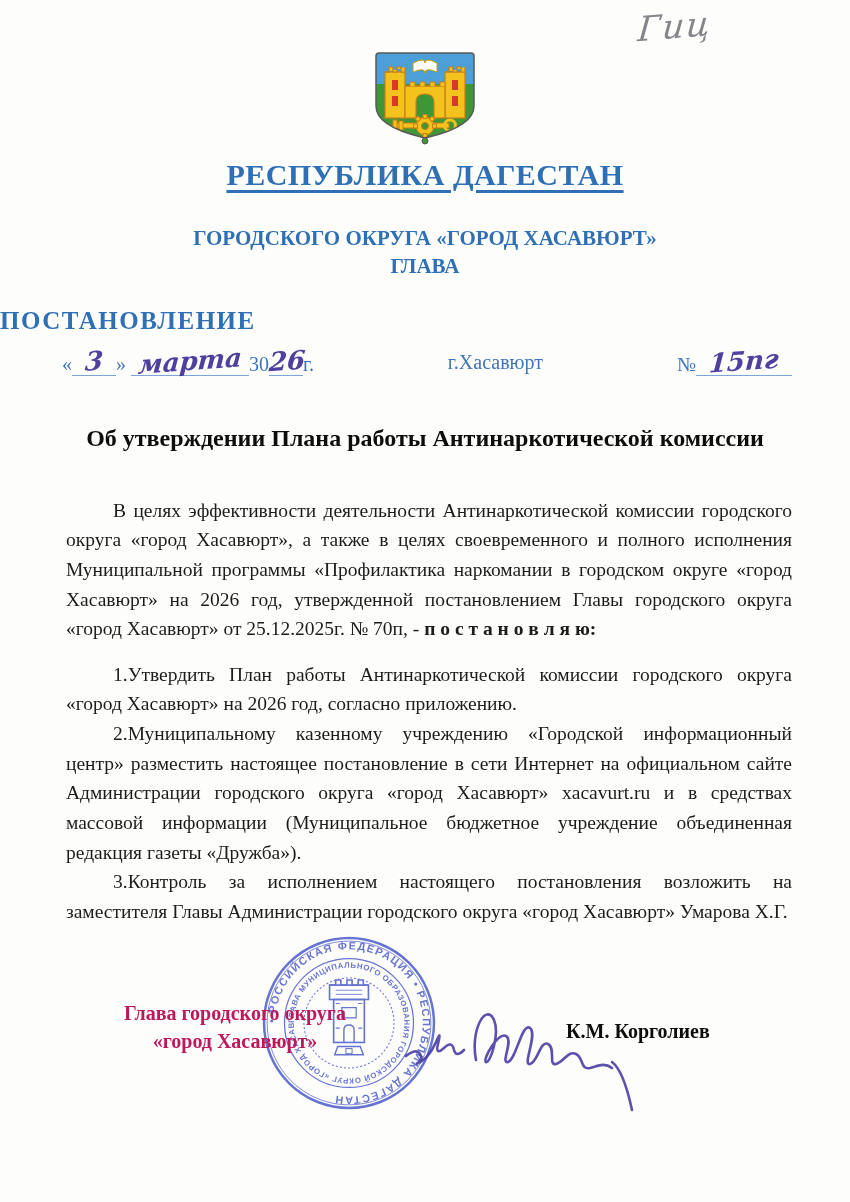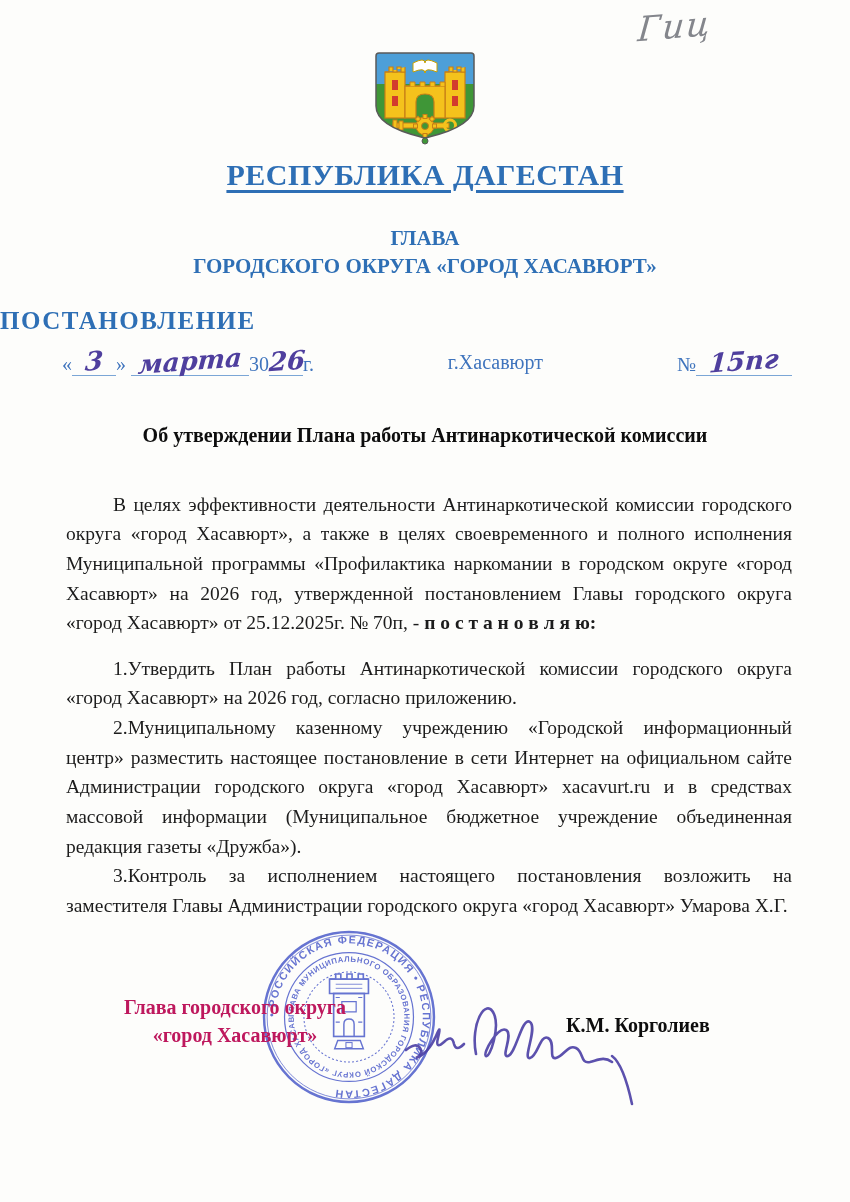--- a/index.html
+++ b/index.html
@@ -38,21 +38,21 @@
   .slot.day{width:44px;}
   .slot.month{width:118px;}
   .slot.year{width:34px;}
   .slot.num{width:96px;}
   .hw{
     font-family:"DejaVu Serif", serif;font-style:italic;font-weight:bold;
     color:#4f3f9e;font-size:26px;line-height:.8;display:inline-block;
     transform:rotate(-4deg) skewX(-8deg);
   }
   
-  .title{margin-top:44px;text-align:center;font-weight:bold;font-size:20px;
+  .title{margin-top:44px;text-align:center;font-weight:bold;font-size:24px;
     line-height:1.5;color:#0d0d0d;}
   
   .body{margin:40px 58px 0 66px;font-size:19.5px;line-height:1.52;
     text-align:justify;}
   .body p{margin:0;text-indent:47px;}
   .body p.intro{margin-bottom:16px;}
   .resolve{white-space:nowrap;}
   
   .sig-area{position:relative;margin-top:8px;height:300px;}
   .sig-post{position:absolute;left:124px;top:66px;font-weight:bold;
@@ -119,22 +119,22 @@
     </g>
 
     <path d="M8,3 H100 Q103,3 103,6 V56 Q103,76 58,87 Q54,88.5 50,87 Q5,76 5,56 V6 Q5,3 8,3 Z" fill="none" stroke="#5a5a5a" stroke-width="1.5"></path>
     <circle cx="54" cy="91" r="3" fill="#3f9637" stroke="#5a5a5a" stroke-width="1"></circle>
   </svg>
 
   <div class="republic">
     <span>РЕСПУБЛИКА ДАГЕСТАН</span>
   </div>
   <div class="org">
+    <div>ГОРОДСКОГО ОКРУГА «ГОРОД ХАСАВЮРТ»</div>
     <div>ГЛАВА</div>
-    <div>ГОРОДСКОГО ОКРУГА «ГОРОД ХАСАВЮРТ»</div>
   </div>
   <div class="doc-type">ПОСТАНОВЛЕНИЕ</div>
 
   <div class="meta">
     <div class="cell">
       <span>«</span><span class="slot day"><span class="hw">3</span></span><span>»</span>
       <span class="slot month"><span class="hw">марта</span></span><span>30</span><span class="slot year"><span class="hw">26</span></span><span>г.</span>
     </div>
     <div class="cell">г.Хасавюрт</div>
     <div class="cell">

